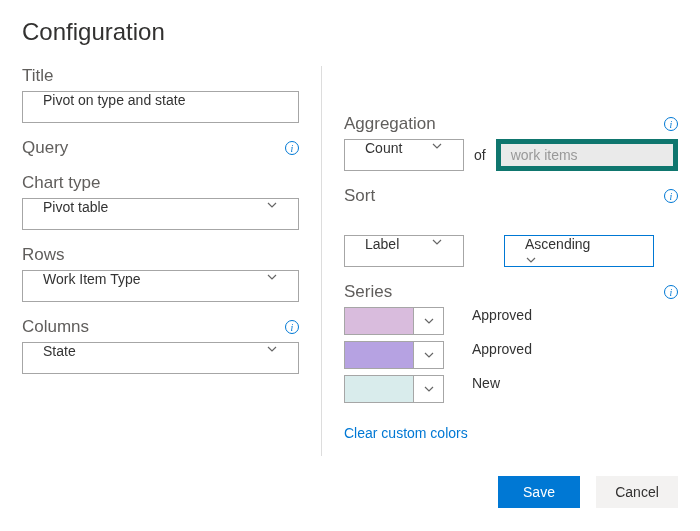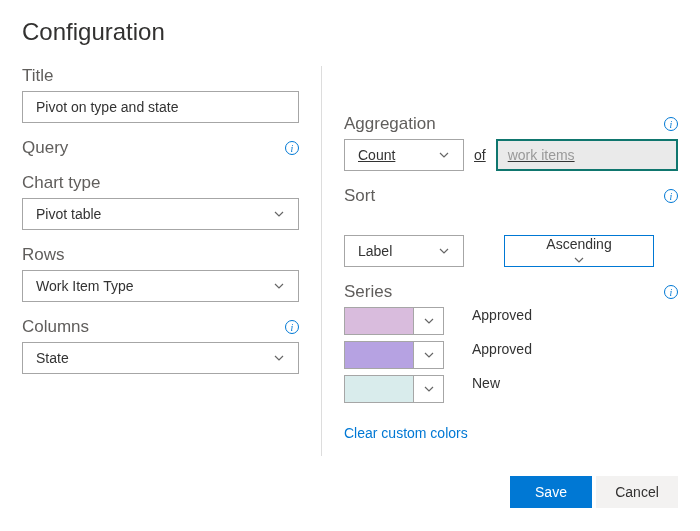--- a/index.html
+++ b/index.html
@@ -56,58 +56,57 @@
     font-size: 10px;
     font-style: italic;
     font-family: Georgia, serif;
     color: #0078d4;
     cursor: pointer;
   }
   .input, .select {
     width: 100%;
     height: 32px;
     border: 1px solid #a6a6a6;
-    padding: 0 13px;
+    padding: 0 20px;
     font-size: 14px;
     color: #333;
     background: #fff;
     display: flex;
-    align-items: center;
+    align-items: flex-start;
     position: relative;
   }
   .select {
     justify-content: space-between;
     cursor: pointer;
   }
   .select.focus {
     border-color: #0078d4;
     flex-direction: column;
   }
   .chev {
     display: inline-block;
   }
   .chev svg { display: block; }
   .row-inline {
     display: flex;
     align-items: center;
     gap: 10px;
-    text-decoration: underline;
   }
   .row-inline .select.small {
     width: 120px;
   }
   .row-inline .of-text {
     font-size: 14px;
     color: #333;
   }
   .disabled-box {
     flex: 1;
     height: 32px;
     background: #eaeaea;
-    border: 2px solid #0f766e;
+    border: 5px solid #0f766e;
     display: flex;
     align-items: center;
     padding: 8px 10px;
     color: #999;
   }
   .sort-row {
     display: flex;
     gap: 40px;
   }
   .sort-row .select {
@@ -147,21 +146,21 @@
     color: #0078d4;
     font-size: 14px;
     cursor: pointer;
     margin-top: 16px;
     display: inline-block;
   }
   .footer {
     margin-top: 20px;
     display: flex;
     justify-content: flex-end;
-    gap: 4px;
+    gap: 16px;
   }
   .btn {
     min-width: 82px;
     height: 32px;
     border: none;
     font-size: 14px;
     cursor: pointer;
     display: flex;
     align-items: center;
     justify-content: center;

